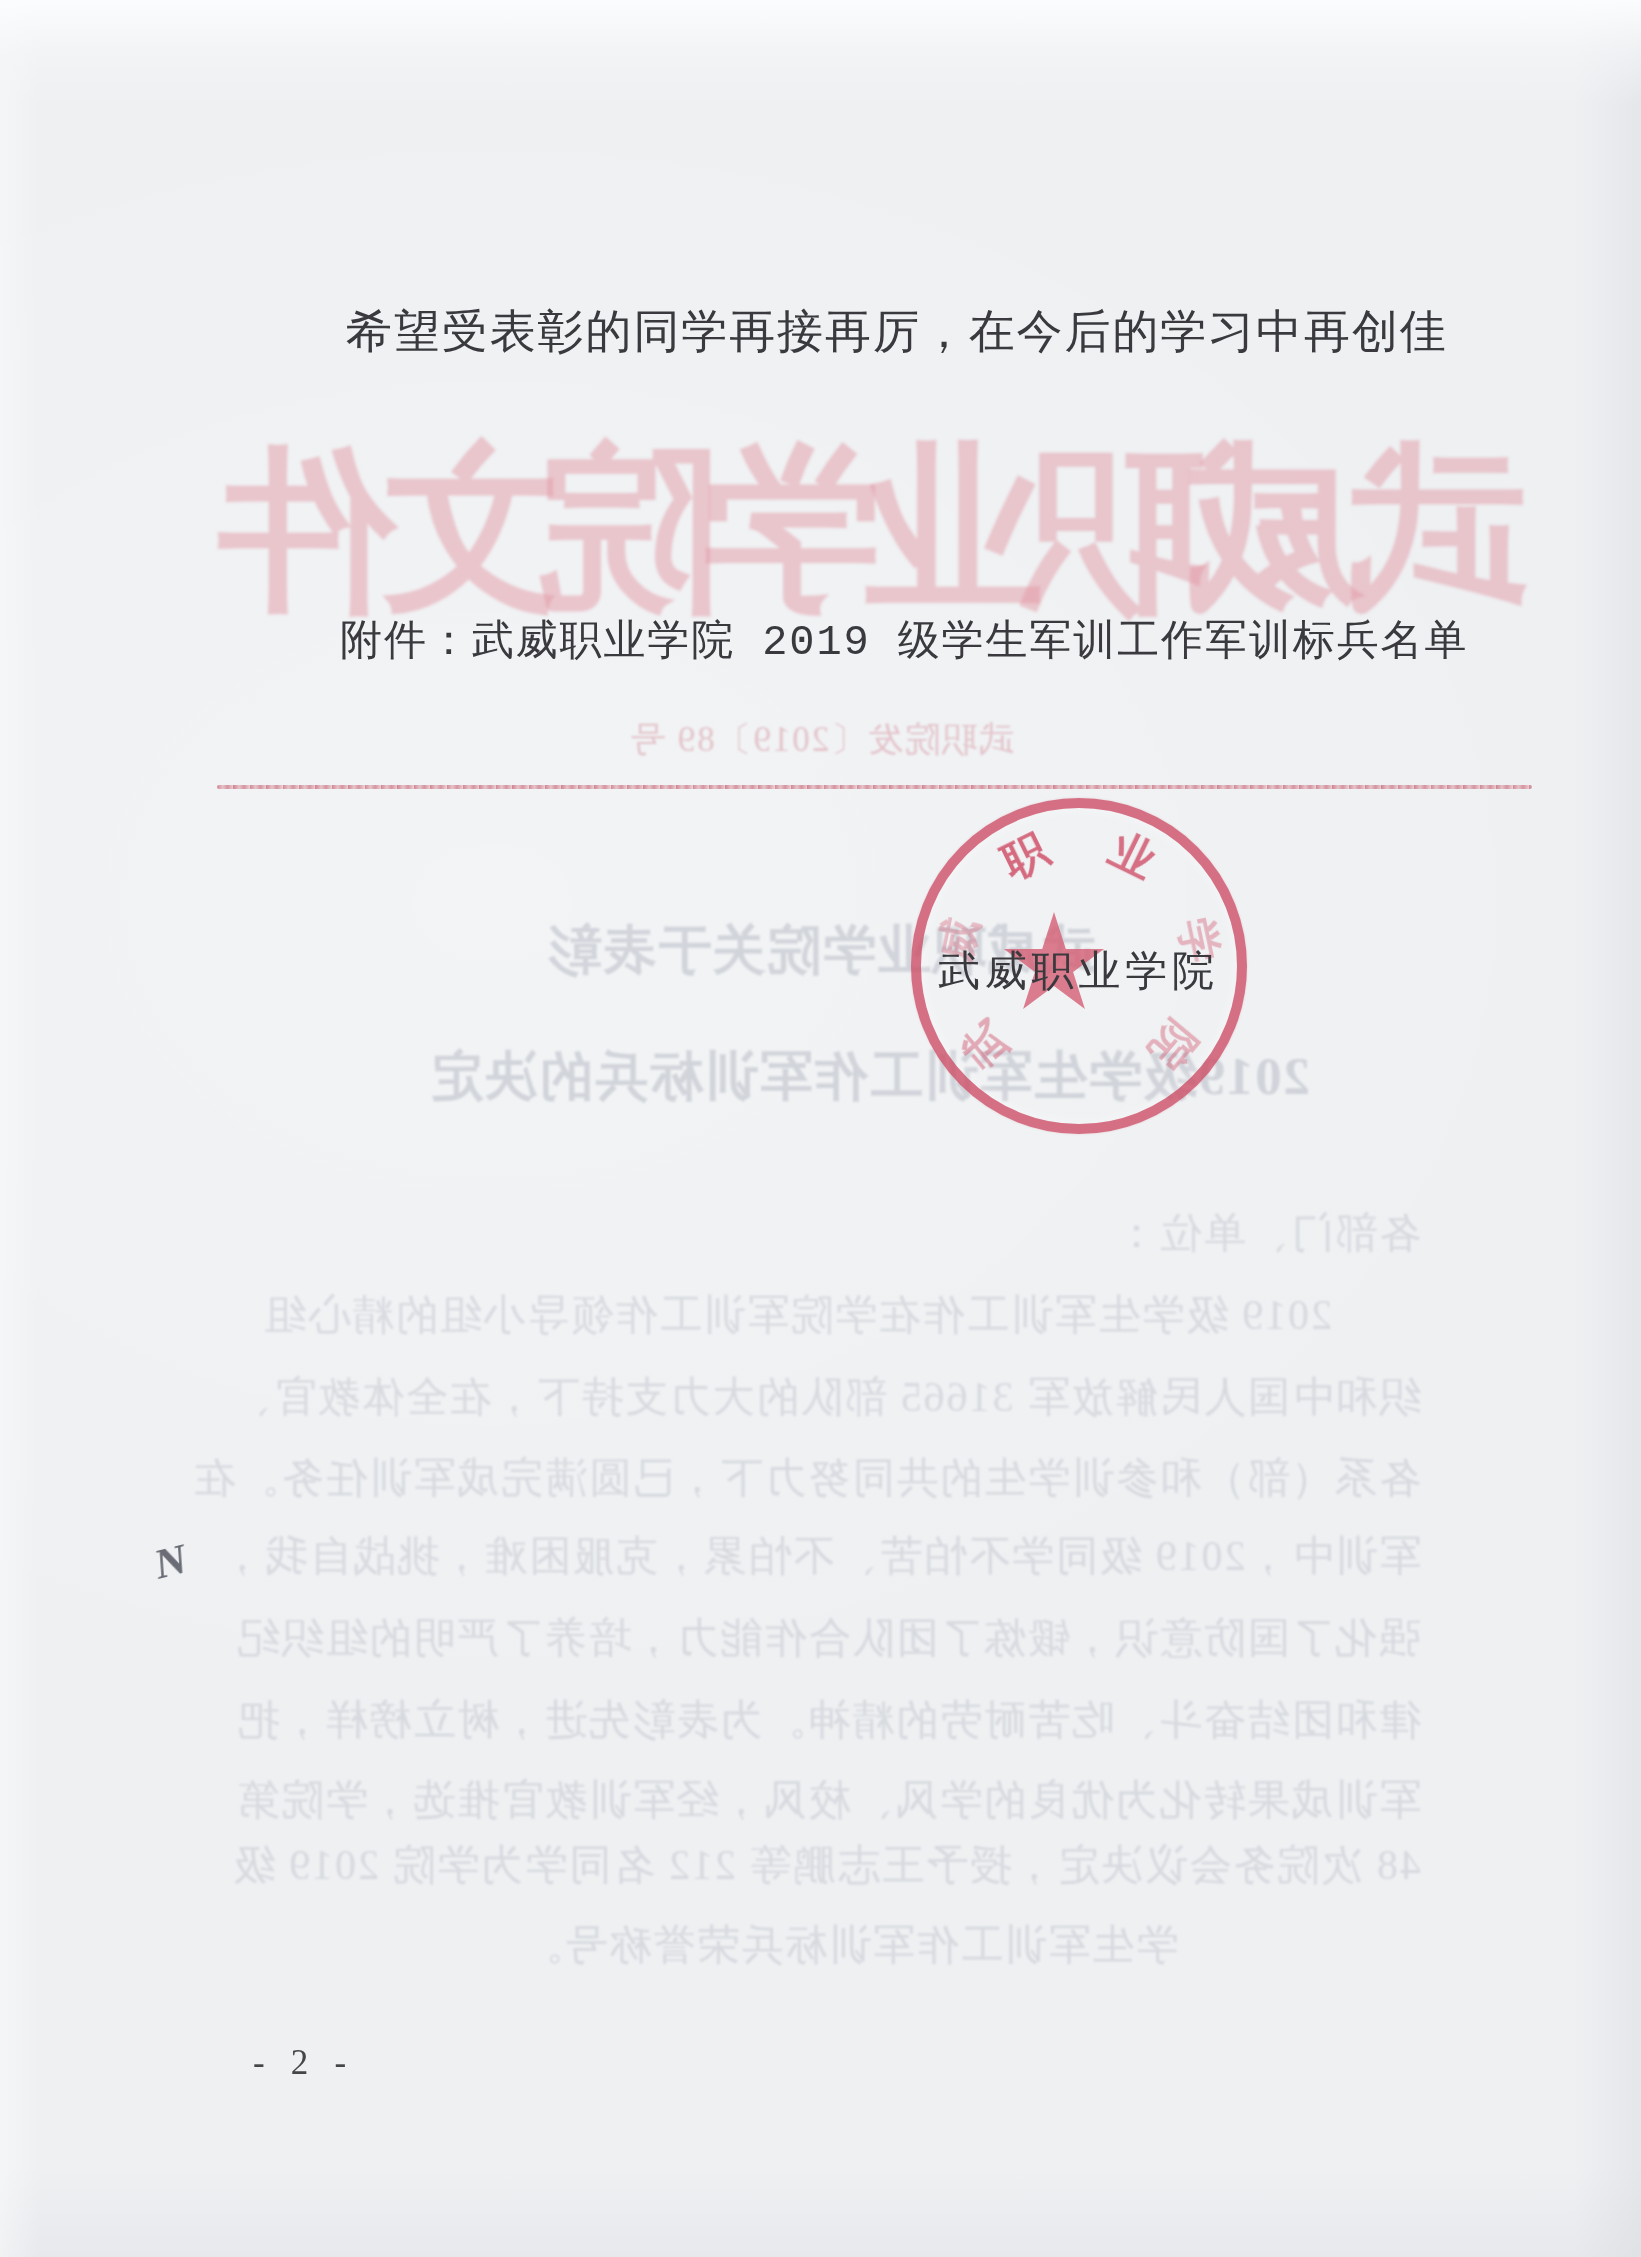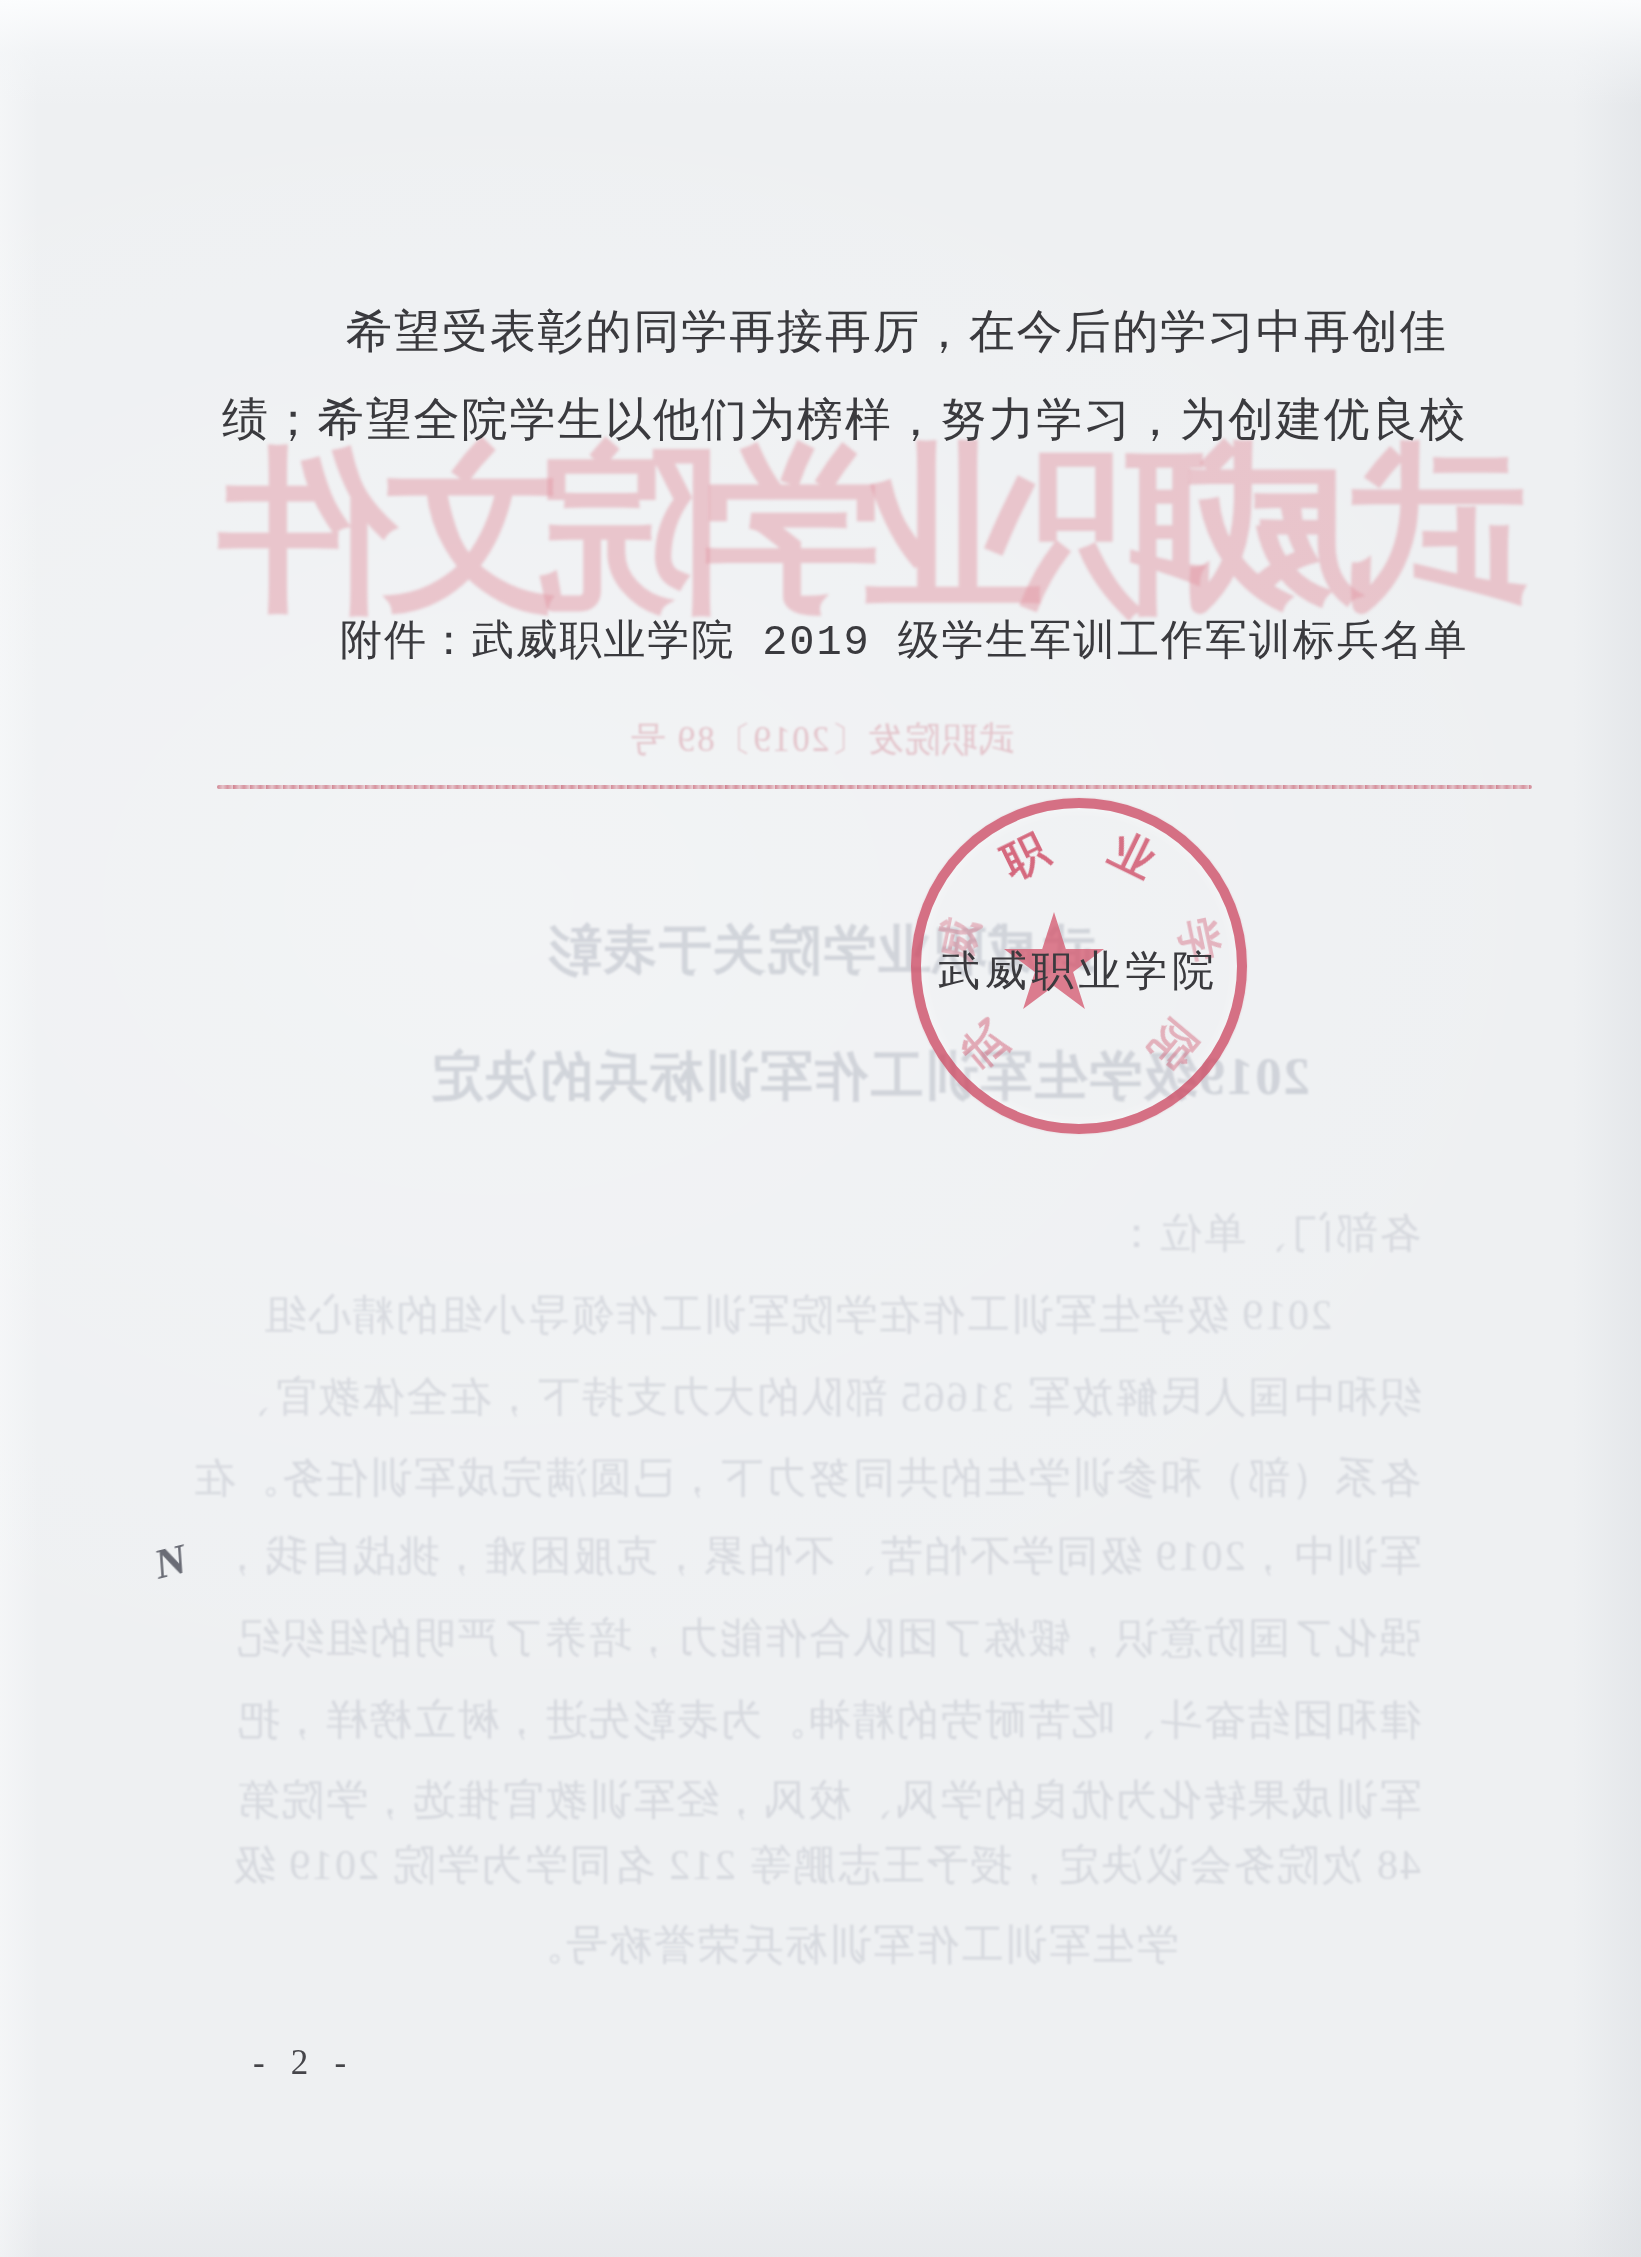--- a/index.html
+++ b/index.html
@@ -105,21 +105,20 @@
   <div class="abs mir bleed-body" style="top:1369px;">织和中国人民解放军 31665 部队的大力支持下，在全体教官、</div>
   <div class="abs mir bleed-body" style="top:1450px;">各系（部）和参训学生的共同努力下，已圆满完成军训任务。在</div>
   <div class="abs mir bleed-body" style="top:1528px;">军训中，2019 级同学不怕苦、不怕累，克服困难，挑战自我，</div>
   <div class="abs mir bleed-body" style="top:1610px;">强化了国防意识，锻炼了团队合作能力，培养了严明的组织纪</div>
   <div class="abs mir bleed-body" style="top:1692px;">律和团结奋斗、吃苦耐劳的精神。为表彰先进，树立榜样，把</div>
   <div class="abs mir bleed-body" style="top:1772px;">军训成果转化为优良的学风、校风，经军训教官推选，学院第</div>
   <div class="abs mir bleed-body" style="top:1837px;">48 次院务会议决定，授予王志鹏等 212 名同学为学院 2019 级</div>
   <div class="abs mir bleed-body" style="left:444px;width:734px;top:1917px;">学生军训工作军训标兵荣誉称号。</div>
 
   <div class="abs ink para" style="left:346px;top:301px;">希望受表彰的同学再接再厉，在今后的学习中再创佳</div>
-  <div class="abs ink para" style="left:222px;top:389px;">绩；希望全院学生以他们为榜样，努力学习，为创建优良校</div>
 
   <div class="abs ink attach" style="left:340px;top:612px;">附件：武威职业学院 2019 级学生军训工作军训标兵名单</div>
 
   <div class="seal">
     <div class="seal-ring"></div>
     <div class="seal-star"></div>
     <span class="seal-char sc1">武</span>
     <span class="seal-char sc2">威</span>
     <span class="seal-char sc3">职</span>
     <span class="seal-char sc4">业</span>

